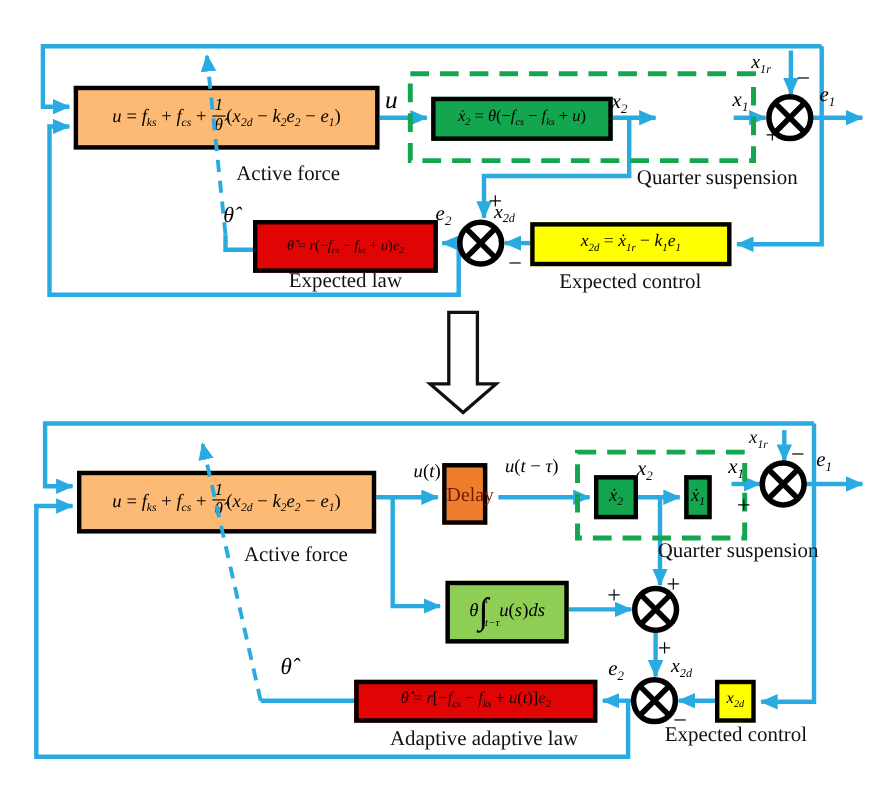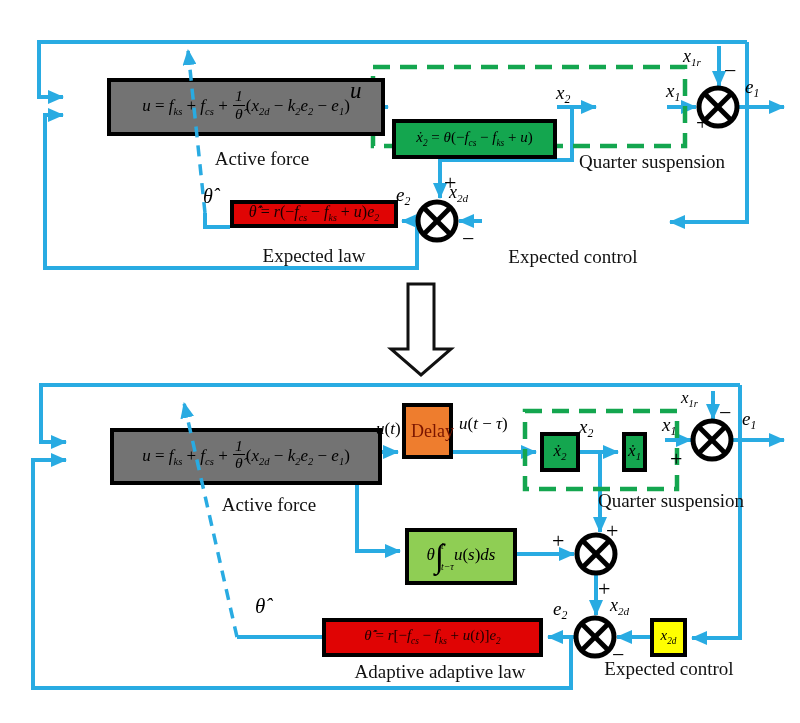--- a/index.html
+++ b/index.html
@@ -5,21 +5,21 @@
   html,body{margin:0;padding:0;background:#fff;}
   .fig{position:relative;width:800px;height:723px;background:#fff;overflow:hidden;
        font-family:"Liberation Serif",serif;}
   .layer{position:absolute;left:0;top:0;pointer-events:none;}
   .wires{z-index:1;}
   .over{z-index:3;}
   .blk{position:absolute;z-index:2;box-sizing:border-box;border:4px solid #000;
        display:flex;align-items:center;justify-content:center;
        font-family:"Liberation Serif",serif;font-style:italic;color:#000;
        line-height:1.05;}
-  .blue{background:#737373;margin-left:40px;}
+  .blue{background:#fdba74;}
   .green{background:#14A64F;}
   .lgreen{background:#8FCE54;}
   .orange{background:#EE7D2E;}
   .red{background:#E00404;color:#190000;}
   .yellow{background:#FFFF00;}
   .delay-txt{font-style:normal;color:#7A1500;font-size:18px;}
   .cap{position:absolute;z-index:4;transform:translateX(-50%);white-space:nowrap;
        font:19px "Liberation Serif",serif;color:#111;}
   .lab{position:absolute;z-index:4;white-space:nowrap;color:#000;
        font-family:"Liberation Serif",serif;font-style:italic;font-size:19px;}
@@ -112,31 +112,34 @@
     <g>
       <circle cx="595" cy="637" r="19" fill="#fff" stroke="#000" stroke-width="5"></circle>
       <line x1="582" y1="624" x2="608" y2="650" stroke="#000" stroke-width="5"></line>
       <line x1="582" y1="650" x2="608" y2="624" stroke="#000" stroke-width="5"></line>
     </g>
   </svg>
 
   <div class="blk blue" style="left:67px;top:78px;width:278px;height:58px;font-size:17px;">
     <span class="fm"><span class="it">u</span><span class="t"> = </span><span class="it">f</span><span class="sb">ks</span><span class="t"> + </span><span class="it">f</span><span class="sb">cs</span><span class="t"> + </span><span class="fr"><span class="fn">1</span><span class="fd">θ̂</span></span><span class="t">(</span><span class="it">x</span><span class="sb">2d</span><span class="t"> − </span><span class="it">k</span><span class="sb">2</span><span class="it">e</span><span class="sb">2</span><span class="t"> − </span><span class="it">e</span><span class="sb">1</span><span class="t">)</span></span>
   </div>
-  <div class="blk green" style="left:392px;top:88px;width:165px;height:40px;font-size:15px;margin-top:31px;">
+  <div class="blk green" style="left:392px;top:88px;width:165px;height:40px;font-size:15px;">
     <span class="fm"><span class="it">ẋ</span><span class="sb">2</span><span class="t"> = </span><span class="it">θ</span><span class="t">(−</span><span class="it">f</span><span class="sb">cs</span><span class="t"> − </span><span class="it">f</span><span class="sb">ks</span><span class="t"> + </span><span class="it">u</span><span class="t">)</span></span>
   </div>
-  <div class="blk red" style="left:230px;top:200px;width:168px;height:28px;font-size:16px;">
+  <div class="blk red" style="left:230px;top:200px;width:168px;height:48px;font-size:13px;">
     <span class="fm"><span class="it">θ̂̇</span><span class="t"> = </span><span class="it">r</span><span class="t">(−</span><span class="it">f</span><span class="sb">cs</span><span class="t"> − </span><span class="it">f</span><span class="sb">ks</span><span class="t"> + </span><span class="it">u</span><span class="t">)</span><span class="it">e</span><span class="sb">2</span></span>
+  </div>
+  <div class="blk yellow" style="left:482px;top:202px;width:183px;height:40px;font-size:16px;">
+    <span class="fm"><span class="it">x</span><span class="sb">2d</span><span class="t"> = </span><span class="it">ẋ</span><span class="sb">1r</span><span class="t"> − </span><span class="it">k</span><span class="sb">1</span><span class="it">e</span><span class="sb">1</span></span>
   </div>
 
   <div class="blk blue" style="left:70px;top:428px;width:272px;height:57px;font-size:17px;">
     <span class="fm"><span class="it">u</span><span class="t"> = </span><span class="it">f</span><span class="sb">ks</span><span class="t"> + </span><span class="it">f</span><span class="sb">cs</span><span class="t"> + </span><span class="fr"><span class="fn">1</span><span class="fd">θ̂</span></span><span class="t">(</span><span class="it">x</span><span class="sb">2d</span><span class="t"> − </span><span class="it">k</span><span class="sb">2</span><span class="it">e</span><span class="sb">2</span><span class="t"> − </span><span class="it">e</span><span class="sb">1</span><span class="t">)</span></span>
   </div>
-  <div class="blk orange" style="left:402px;top:403px;width:51px;height:56px;padding-left:10px;">
+  <div class="blk orange" style="left:402px;top:421px;width:41px;height:56px;padding-left:10px;">
     <span class="delay-txt">Delay</span>
   </div>
   <div class="blk green" style="left:540px;top:432px;width:40px;height:40px;font-size:17px;">
     <span class="fm"><span class="it">ẋ</span><span class="sb">2</span></span>
   </div>
   <div class="blk green" style="left:622px;top:432px;width:25px;height:40px;font-size:17px;">
     <span class="fm"><span class="it">ẋ</span><span class="sb">1</span></span>
   </div>
   <div class="blk lgreen" style="left:405px;top:528px;width:112px;height:57px;font-size:17px;">
     <span class="fm"><span class="it">θ</span><span class="ig"><span class="is">∫</span><span class="il"><span class="lt">t</span><span class="lb">t−τ</span></span></span><span class="it">u</span><span class="t">(</span><span class="it">s</span><span class="t">)</span><span class="it">ds</span></span>

